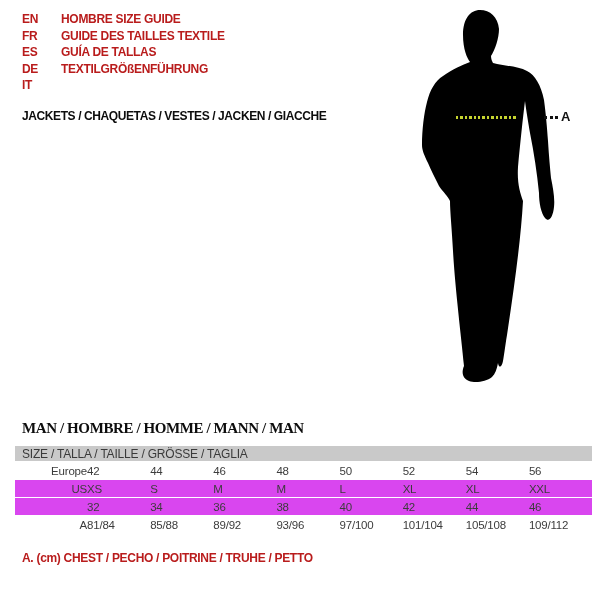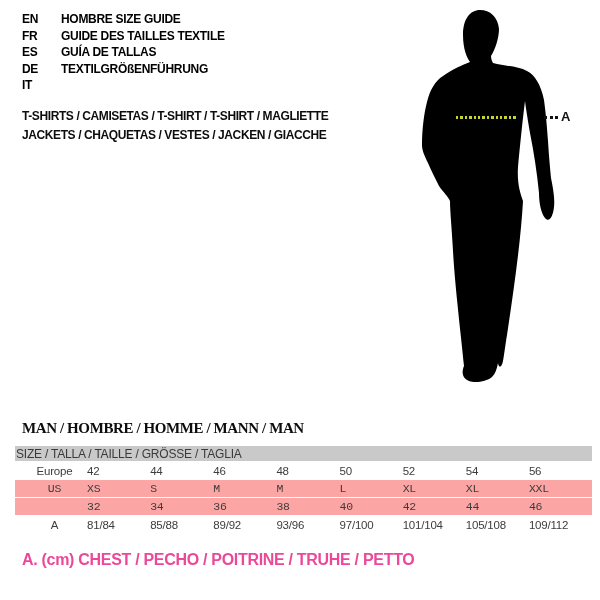--- a/index.html
+++ b/index.html
@@ -4,21 +4,21 @@
 <style>
   html,body{margin:0;padding:0;}
   body{
     width:600px;height:600px;position:relative;background:#ffffff;
     font-family:"Liberation Sans","DejaVu Sans",sans-serif;
     color:#0d0d0d;overflow:hidden;
   }
   
   .lang-block{position:absolute;left:22px;top:11px;}
   .lang-row{display:flex;height:16.5px;align-items:center;
-    font-weight:bold;font-size:12px;letter-spacing:-0.3px;color:#000000;}
+    font-weight:bold;font-size:12px;letter-spacing:-0.3px;color:#b91c1c;}
   .lang-code{width:39px;flex:none;}
   
   .categories{position:absolute;left:22px;top:107px;
     font-weight:bold;font-size:12px;letter-spacing:-0.4px;line-height:19px;color:#0d0d0d;}
   
   .figure-wrap{position:absolute;left:415px;top:5px;width:152px;height:380px;}
   .figure-wrap svg{display:block;width:152px;height:380px;}
   .measure-yellow{position:absolute;left:456px;top:116px;width:61px;height:3px;
     background:repeating-linear-gradient(90deg,#c6d430 0 2.5px,transparent 2.5px 4.4px);}
   .measure-black{position:absolute;left:544px;top:116px;width:15px;height:3px;
@@ -27,27 +27,27 @@
     font-size:13px;font-weight:600;color:#111;}
   
   .man-title{position:absolute;left:22px;top:420px;
     font-weight:bold;font-size:15px;letter-spacing:-0.4px;color:#0d0d0d;font-family:Liberation Serif, serif;}
   
   .size-table{position:absolute;left:15px;top:446px;width:577px;
     border-collapse:collapse;table-layout:fixed;
     font-size:11.5px;letter-spacing:-0.2px;color:#3c3c3c;}
   .size-table td{padding:0;border-bottom:1px solid #fff;vertical-align:middle;}
   .size-table .th-row td{background:#c9c9c9;height:15px;font-size:12px;
-    text-align:left;padding-left:1px;color:#3a3a3a;}
+    text-align:left;padding-left:7px;color:#3a3a3a;}
   .size-table .data-row td{height:17px;text-align:left;}
-  .size-table .data-row td.row-label{text-align:center;padding-left:7px;}
-  .size-table .row-gray td{background:#fca5a5;font-family:Liberation Mono, monospace;}
+  .size-table .data-row td.row-label{text-align:right;padding-left:7px;}
+  .size-table .row-gray td{background:#d946ef;}
   
   .footnote{position:absolute;left:22px;top:551px;
-    font-weight:bold;font-size:16px;letter-spacing:-0.3px;color:#ec4899;}
+    font-weight:bold;font-size:12px;letter-spacing:-0.3px;color:#b91c1c;}
 </style>
 </head>
 <body>
 
 <div class="lang-block">
   <div class="lang-row">
     <span class="lang-code">EN</span>
     <span>HOMBRE SIZE GUIDE</span>
   </div>
   <div class="lang-row">
@@ -61,21 +61,20 @@
   <div class="lang-row">
     <span class="lang-code">DE</span>
     <span>TEXTILGRÖßENFÜHRUNG</span>
   </div>
   <div class="lang-row">
     <span class="lang-code">IT</span>
   </div>
 </div>
 
 <div class="categories">
-  <div>T-SHIRTS / CAMISETAS / T-SHIRT / T-SHIRT / MAGLIETTE</div>
   <div>JACKETS / CHAQUETAS / VESTES / JACKEN / GIACCHE</div>
 </div>
 
 <div class="figure-wrap">
   <svg viewBox="0 0 152 380">
     <path d="M65,5
          C75,5 83,12 84,24
          C84,33 80,45 76,51
          C76,54 77,56 78,58
          C89,61 103,61 112,66

